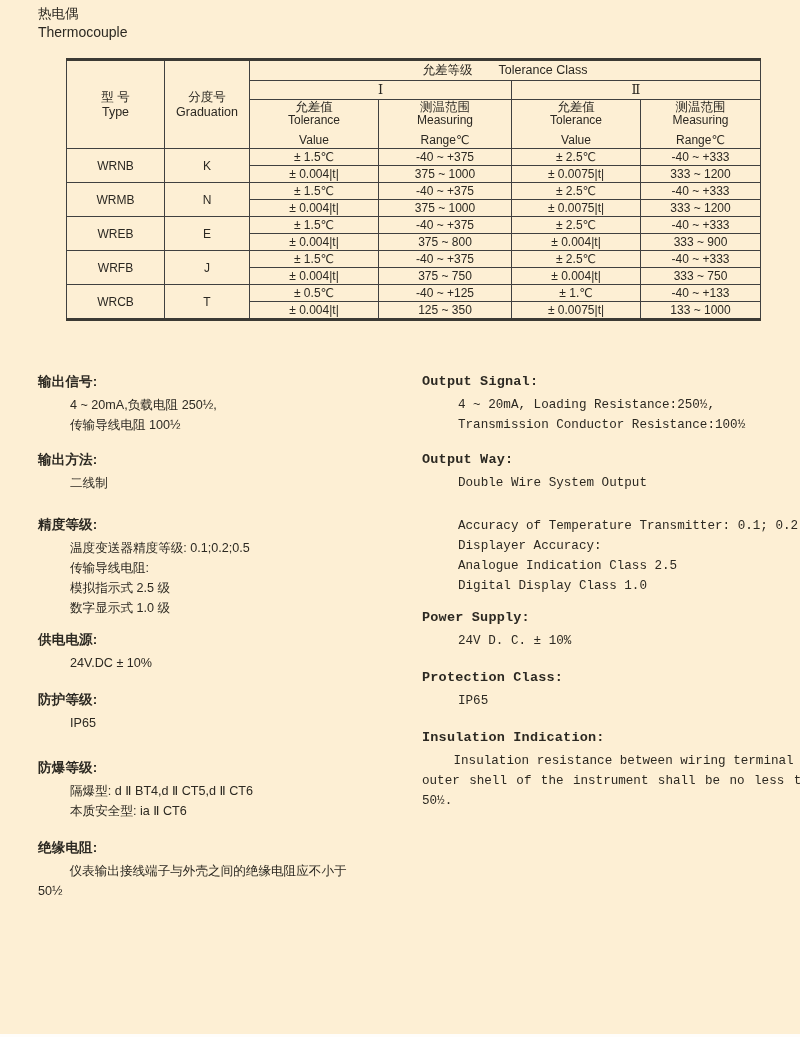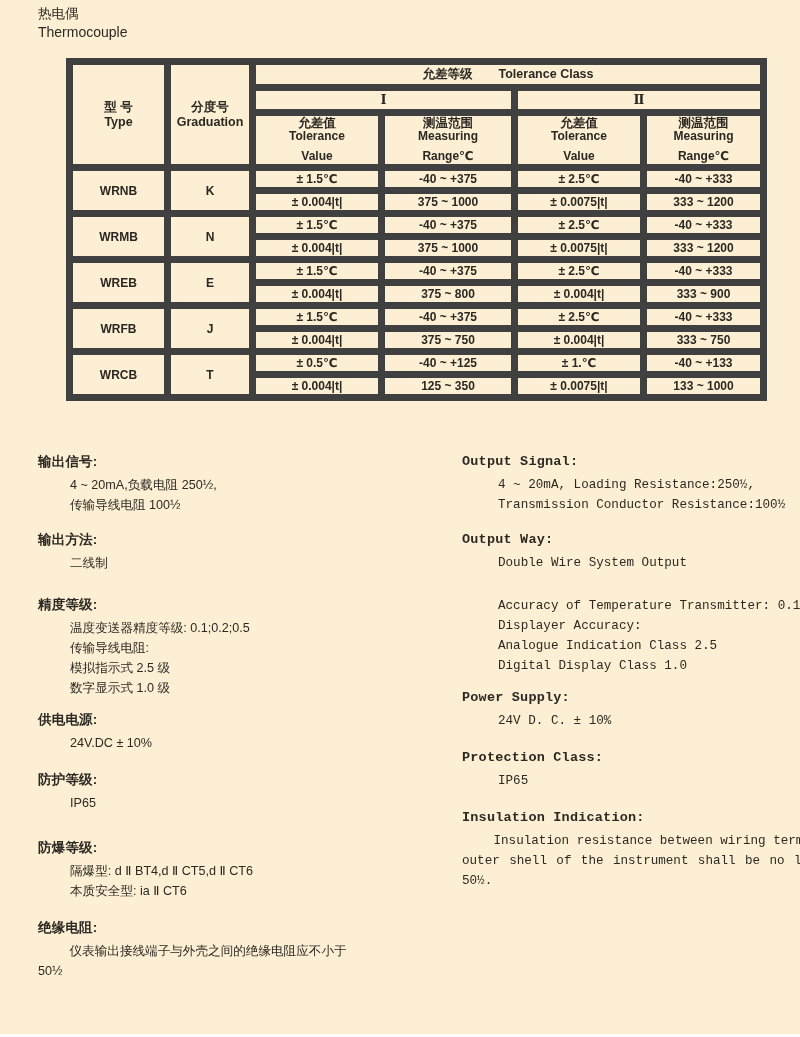--- a/index.html
+++ b/index.html
@@ -26,25 +26,24 @@
     width: 694px;
     table-layout: fixed;
     border-top: 3px solid #3C3A34;
     border-bottom: 3px solid #3C3A34;
     border-left: 1px solid #55534B;
     border-right: 1px solid #55534B;
     font-size: 12px;
     color: #2B2822;
   }
   table.spec-table td {
-    border: 7px solid #404040;
+    border: 1px solid #404040;
     text-align: center;
     vertical-align: middle;
     padding: 1px 2px;
-    font-weight: bold;
   }
   td.tc-head { height: 18px; font-size: 12.5px; }
   td.tc-head .gap { display: inline-block; width: 26px; }
   td.class-cell {
     height: 15px;
     font-family: "Liberation Serif", "DejaVu Serif", serif;
     font-size: 13px;
   }
   td.subhdr { height: 49px; padding: 3px 2px 4px 2px; }
   .hl { display: block; line-height: 13px; font-size: 12.5px; }
@@ -52,21 +51,20 @@
   .hl-en2 { display: block; line-height: 13px; font-size: 12px; margin-top: 7px; }
   td.rowspan-cell { font-size: 12.5px; }
   td.rowspan-cell .hl2 { display: block; line-height: 15px; }
   td.val { height: 16px; line-height: 14px; }
 
   
   .columns {
     display: grid;
     grid-template-columns: 384px 1fr;
     padding: 0 0 0 38px;
-    gap: 40px;
   }
   .sec { }
   .sec h3 { font-size: 13.5px; font-weight: bold; line-height: 18px; margin-bottom: 4px; letter-spacing: .2px; }
   .sec .line { font-size: 12.6px; line-height: 20px; margin-left: 32px; white-space: nowrap; }
   .col-right .sec .line { margin-left: 36px; }
   .sec .para { font-size: 12.6px; line-height: 20px; margin-left: 0; text-indent: 2.5em; text-align: justify; padding-right: 12px; }
   .sec .para-l2 { font-size: 12.6px; line-height: 20px; margin-left: 0; }
   .m1 { margin-top: 52px; }
   .m2 { margin-top: 16px; }
   .m3 { margin-top: 23px; }

